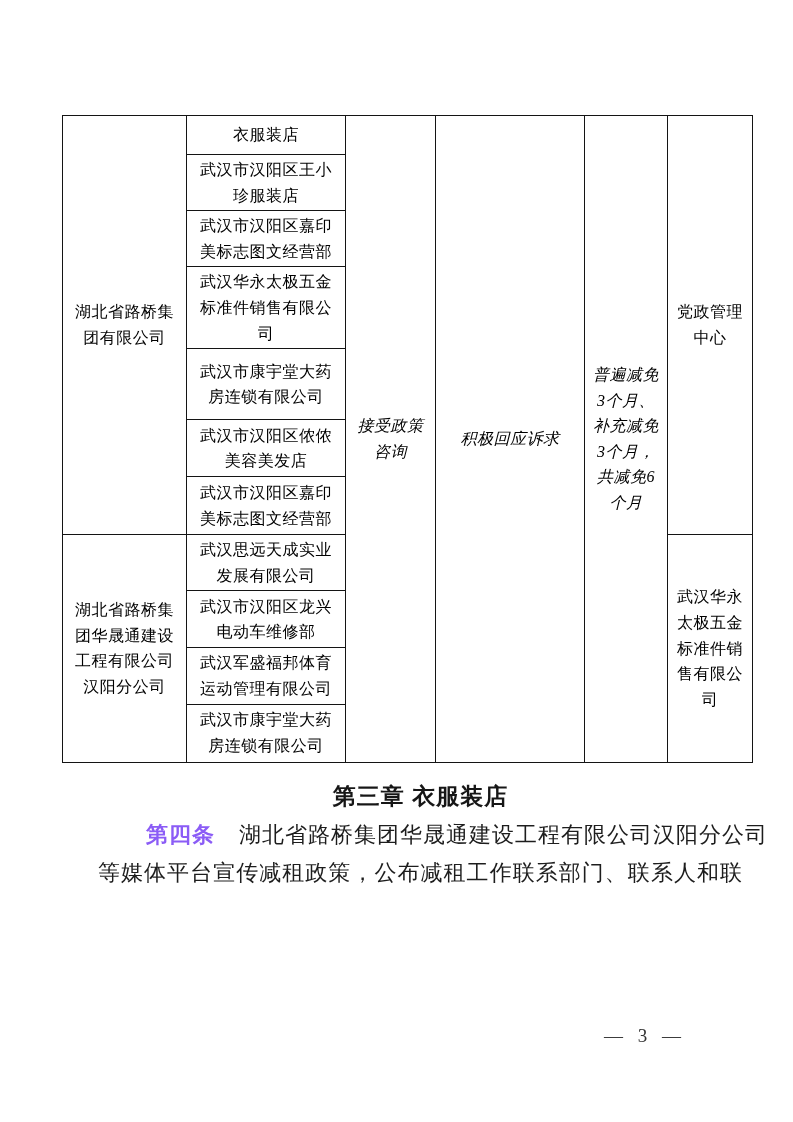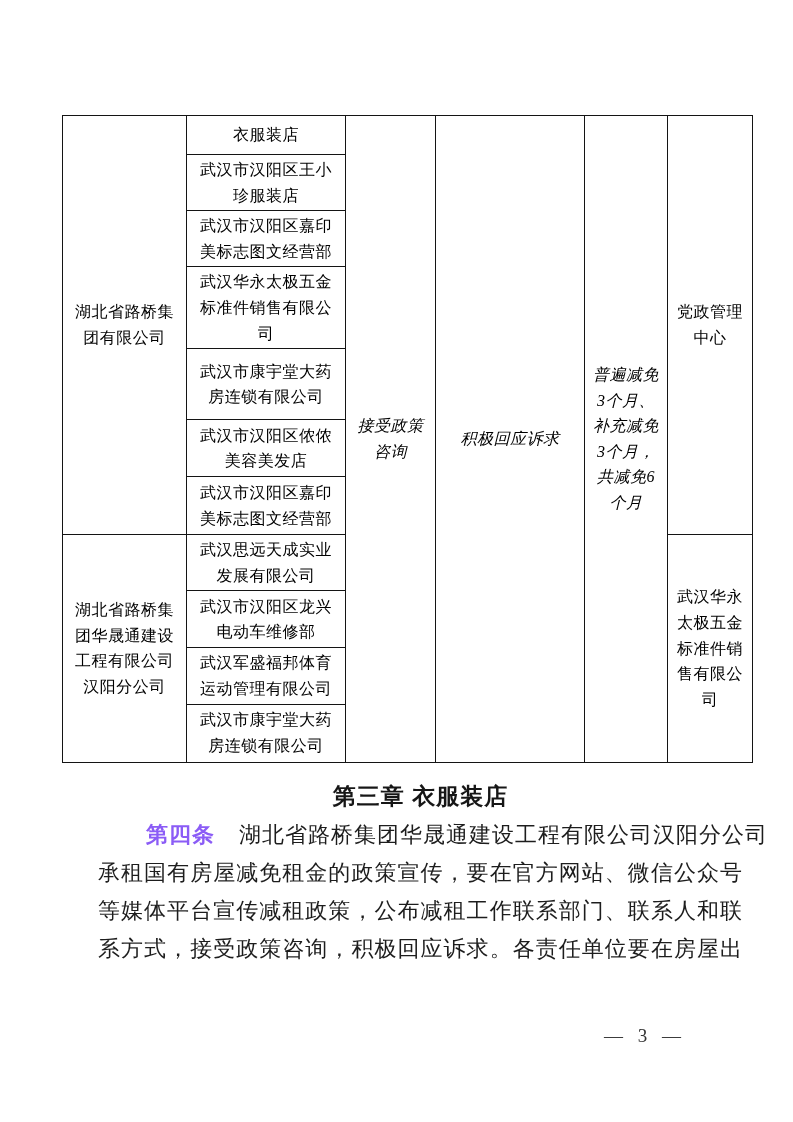--- a/index.html
+++ b/index.html
@@ -150,20 +150,18 @@
       <tr class="r11">
         <td class="entity">武汉市康宇堂大药房连锁有限公司</td>
       </tr>
     </tbody>
   </table>
 
   <h2 class="chapter">第三章 衣服装店</h2>
 
   <div class="article">
     <div class="line"><span class="indent"></span><span class="article-label">第四条</span><span>湖北省路桥集团华晟通建设工程有限公司汉阳分公司</span></div>
-    <div class="line">承租国有房屋减免租金的政策宣传，要在官方网站、微信公众号</div>
     <div class="line">等媒体平台宣传减租政策，公布减租工作联系部门、联系人和联</div>
-    <div class="line">系方式，接受政策咨询，积极回应诉求。各责任单位要在房屋出</div>
   </div>
 
   <div class="pageno">— 3 —</div>
 
 </div>
 
 </body></html>

